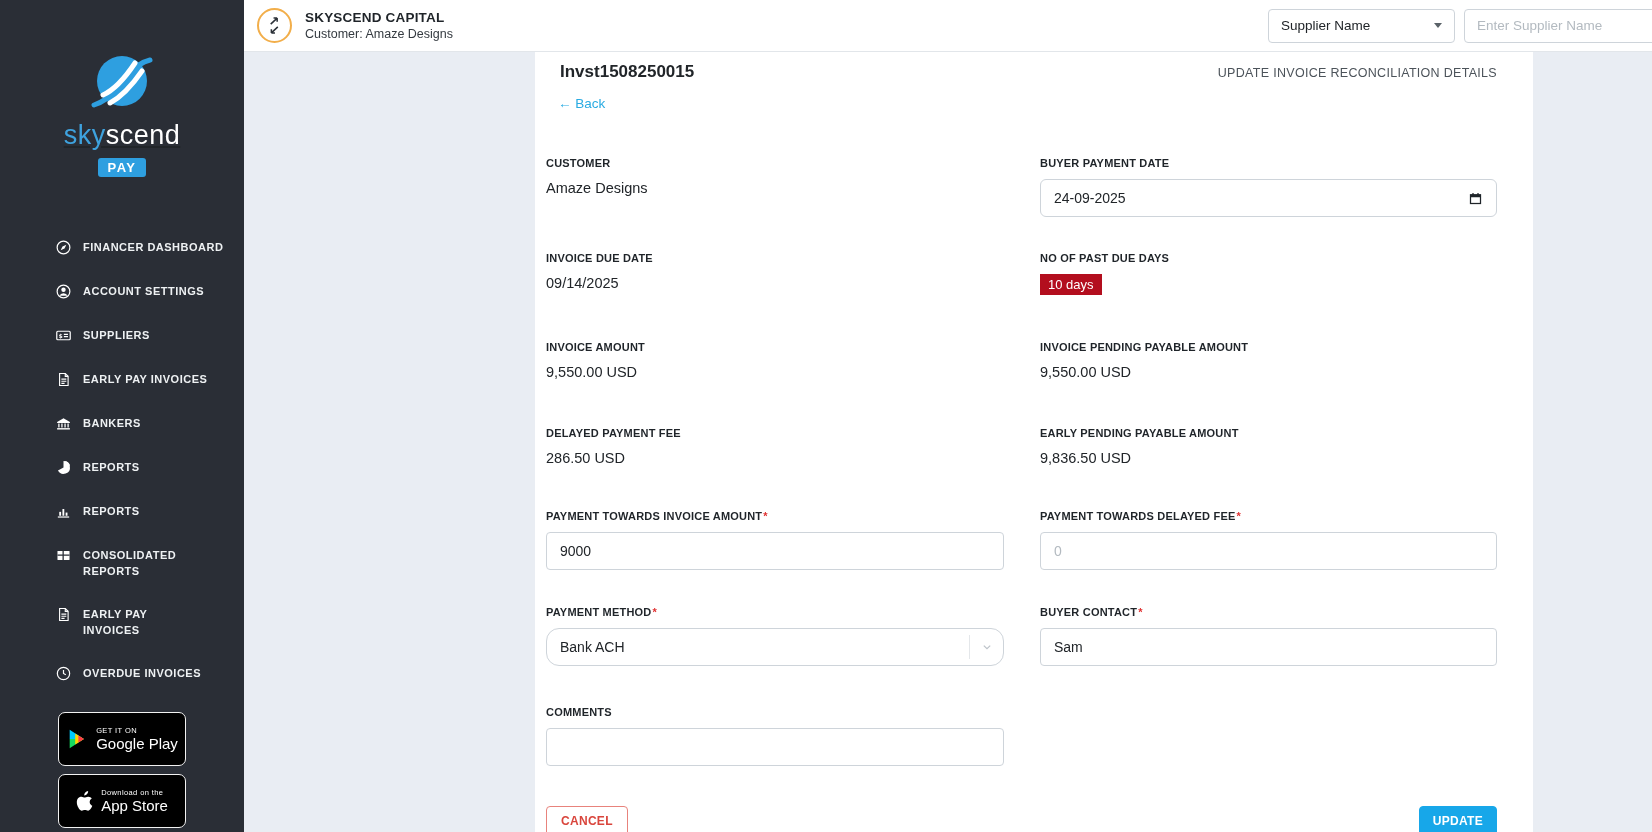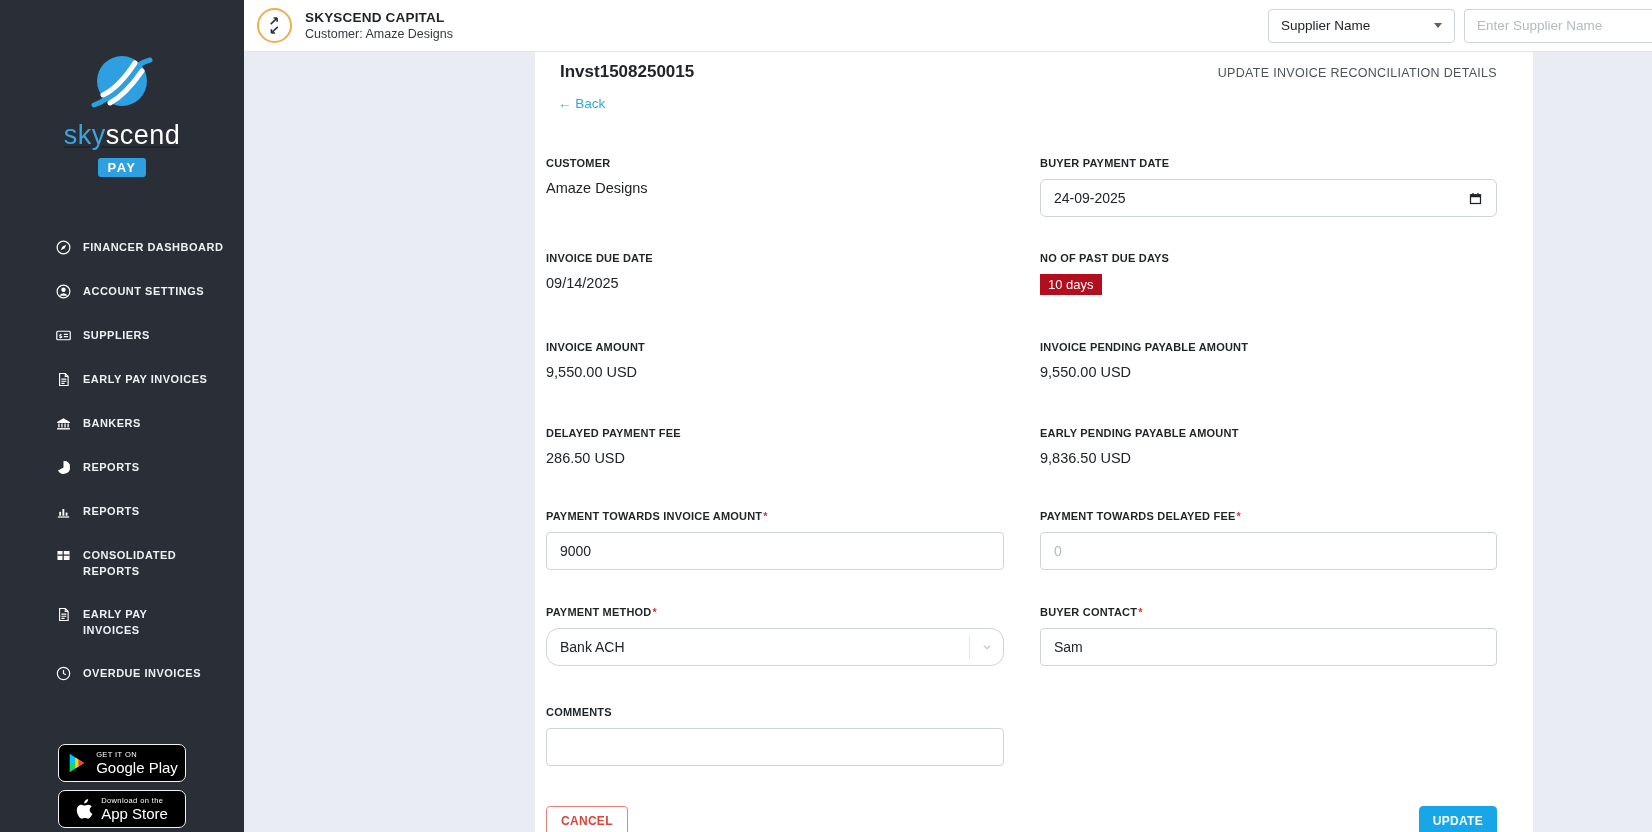--- a/index.html
+++ b/index.html
@@ -33,21 +33,21 @@
   .nav-item.lvl1 { padding-left:55px; }
   .nav-icon { width:17px; flex:0 0 17px; display:flex; align-items:center; justify-content:center; }
   .nav-label {
     color:#eef1f3; font-size:11px; font-weight:bold; letter-spacing:.5px;
     line-height:16px; text-transform:uppercase;
   }
   .nav-label.wrap150 { max-width:150px; }
   .nav-label.wrap96 { max-width:96px; }
   .stores { position:absolute; left:0; right:0; bottom:4px; display:flex; flex-direction:column; align-items:center; gap:8px; }
   .store-badge {
-    width:128px; height:38px; background:#000; border:1px solid #f2f2f2; border-radius:7px;
+    width:128px; height:54px; background:#000; border:1px solid #f2f2f2; border-radius:7px;
     display:flex; align-items:center; justify-content:center; gap:8px; cursor:pointer;
   }
   .store-text { line-height:1; }
   .store-top { color:#fff; font-size:7.5px; letter-spacing:.4px; }
   .store-main { color:#fff; font-size:15px; font-weight:500; margin-top:2px; }
   
   .header {
     position:absolute; left:244px; top:0; right:0; height:52px; background:#fff;
     border-bottom:1px solid #e2e6ea; display:flex; align-items:center; z-index:4;
   }

